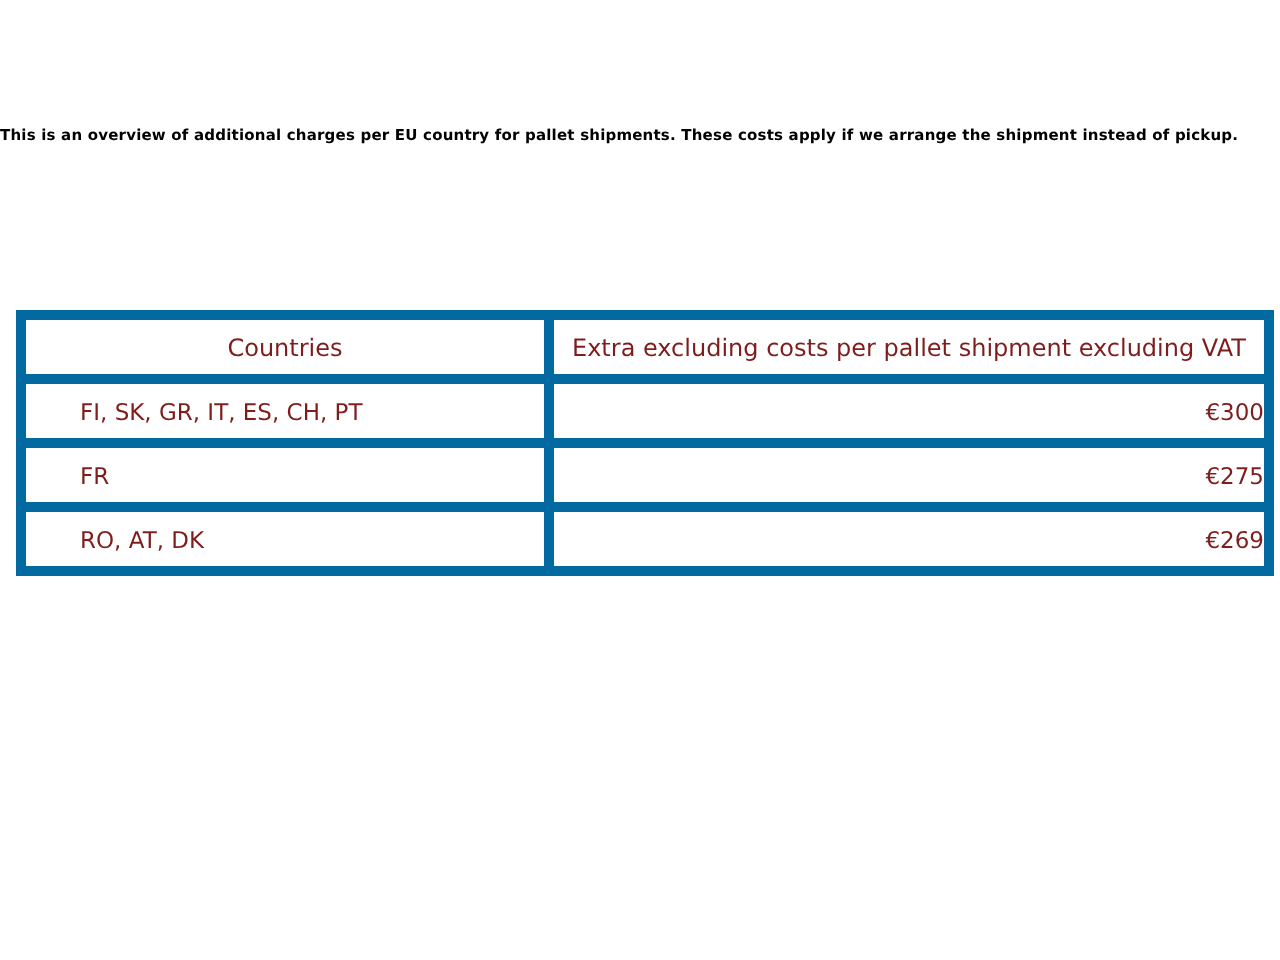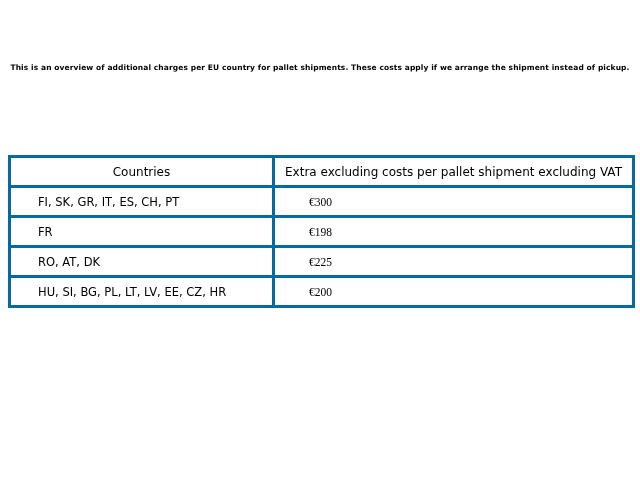--- a/index.html
+++ b/index.html
@@ -13,52 +13,51 @@
     position: relative;
     font-family: "DejaVu Sans", sans-serif;
     color: #1a1a1a;
     overflow: hidden;
   }
   .intro-text {
     position: absolute;
     top: 63px;
     left: 0;
     width: 640px;
-    text-align: center;
     font-size: 7.5px;
     font-weight: bold;
     color: #000000;
     letter-spacing: 0.1px;
   }
   table.charges-table {
     position: absolute;
     left: 8px;
     top: 155px;
     width: 624px;
     border-collapse: collapse;
     border: 2px solid #000000;
     table-layout: fixed;
   }
   .charges-table th,
   .charges-table td {
-    border: 3px solid #0369a1;
+    border: 5px solid #0369a1;
     height: 27px;
     font-size: 11.5px;
     font-weight: normal;
-    color: #000000;
+    color: #7f1d1d;
     vertical-align: middle;
     padding: 0;
     white-space: nowrap;
     overflow: hidden;
   }
   .charges-table col.col-countries { width: 264px; }
   .charges-table col.col-costs     { width: 360px; }
   .charges-table th { text-align: center; font-size: 12px; }
   .charges-table td.countries-cell { text-align: left; padding-left: 27px; }
-  .charges-table td.cost-cell      { text-align: left; padding-left: 34px; font-family: Liberation Serif, serif; }
+  .charges-table td.cost-cell      { text-align: right; padding-left: 34px; }
 </style>
 </head>
 <body>
 
 <div class="intro-text">This is an overview of additional charges per EU country for pallet shipments. These costs apply if we arrange the shipment instead of pickup.</div>
 
 <table class="charges-table">
   <colgroup>
     <col class="col-countries">
     <col class="col-costs">
@@ -69,24 +68,20 @@
       <th>Extra excluding costs per pallet shipment excluding VAT</th>
     </tr>
   </thead>
   <tbody>
     <tr>
       <td class="countries-cell">FI, SK, GR, IT, ES, CH, PT</td>
       <td class="cost-cell">€300</td>
     </tr>
     <tr>
       <td class="countries-cell">FR</td>
-      <td class="cost-cell">€198</td>
+      <td class="cost-cell">€275</td>
     </tr>
     <tr>
       <td class="countries-cell">RO, AT, DK</td>
-      <td class="cost-cell">€225</td>
-    </tr>
-    <tr>
-      <td class="countries-cell">HU, SI, BG, PL, LT, LV, EE, CZ, HR</td>
-      <td class="cost-cell">€200</td>
+      <td class="cost-cell">€269</td>
     </tr>
   </tbody>
 </table>
 
 </body></html>

